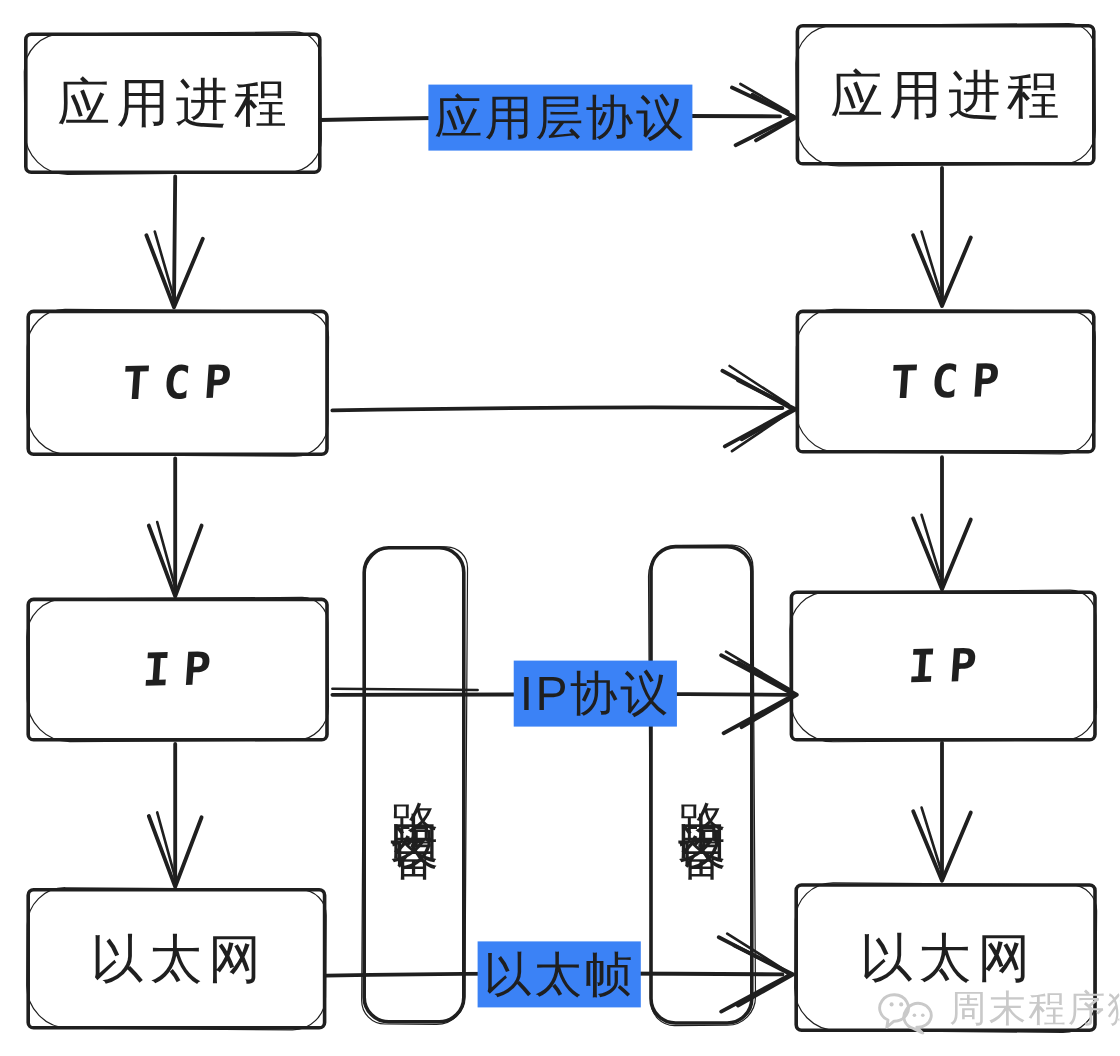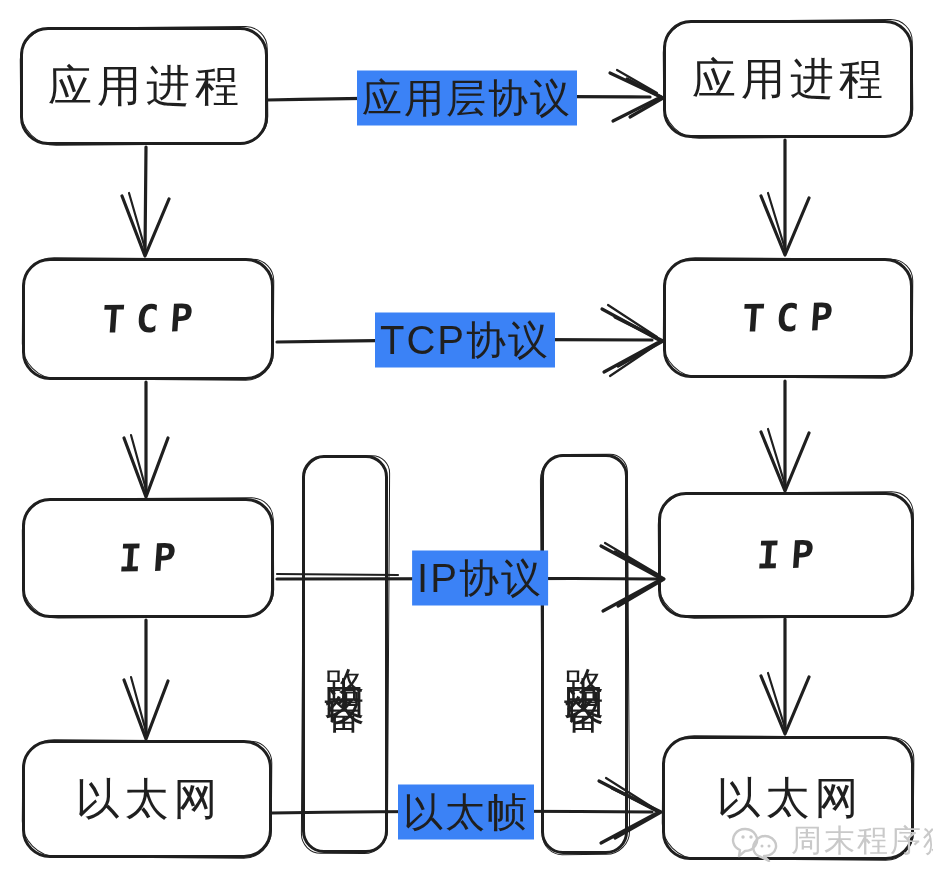--- a/index.html
+++ b/index.html
@@ -13,21 +13,21 @@
     background:#ffffff;
     overflow:hidden;
     font-family:"Liberation Sans", sans-serif;
     color:var(--ink);
   }
   
   .node{
     position:absolute;
     background:#ffffff;
     border:3.4px solid var(--ink);
-    border-radius:28px;
+    border-radius:6px;
     display:flex;align-items:center;justify-content:center;
     box-sizing:border-box;
     z-index:1;
   }
   .node::before{
     content:"";
     position:absolute;inset:-3px;
     border:1.7px solid var(--ink);
     border-radius:32px 22px 28px 36px;
     transform:rotate(var(--tilt,.45deg));
@@ -190,22 +190,21 @@
       <path class="thin" d="M768,429 L786,488"></path>
     </g>
     <g>
       <path d="M785,619 L785,731"></path>
       <path d="M761,676 L785,734 L809,677"></path>
       <path class="thin" d="M768,673 L786,731"></path>
     </g>
   </svg>
 
   <div class="alabel" style="left:467px;top:98px">应用层协议</div>
-  <div class="alabel" style="left:465px;top:340px">TCP协议</div>
-  <div class="alabel" style="left:480px;top:578px">IP协议</div>
+  <div class="alabel" style="left:496px;top:578px">IP协议</div>
   <div class="alabel" style="left:466px;top:812px">以太帧</div>
 
   <div class="watermark">
     <span class="wicon">
       <svg width="52" height="42" viewBox="0 0 52 42">
         <g fill="none" stroke="#c9c9c9" stroke-width="2.4" stroke-linecap="round" stroke-linejoin="round">
           <path d="M4,14 a12,11 0 1 1 10,17 l-6,5 1,-6 a12,11 0 0 1 -5,-16 z"></path>
           <path d="M24,22 a11,10 0 1 1 9,14 l5,5 -8,-4 a11,10 0 0 1 -6,-15 z"></path>
         </g>
         <g fill="#c9c9c9">

